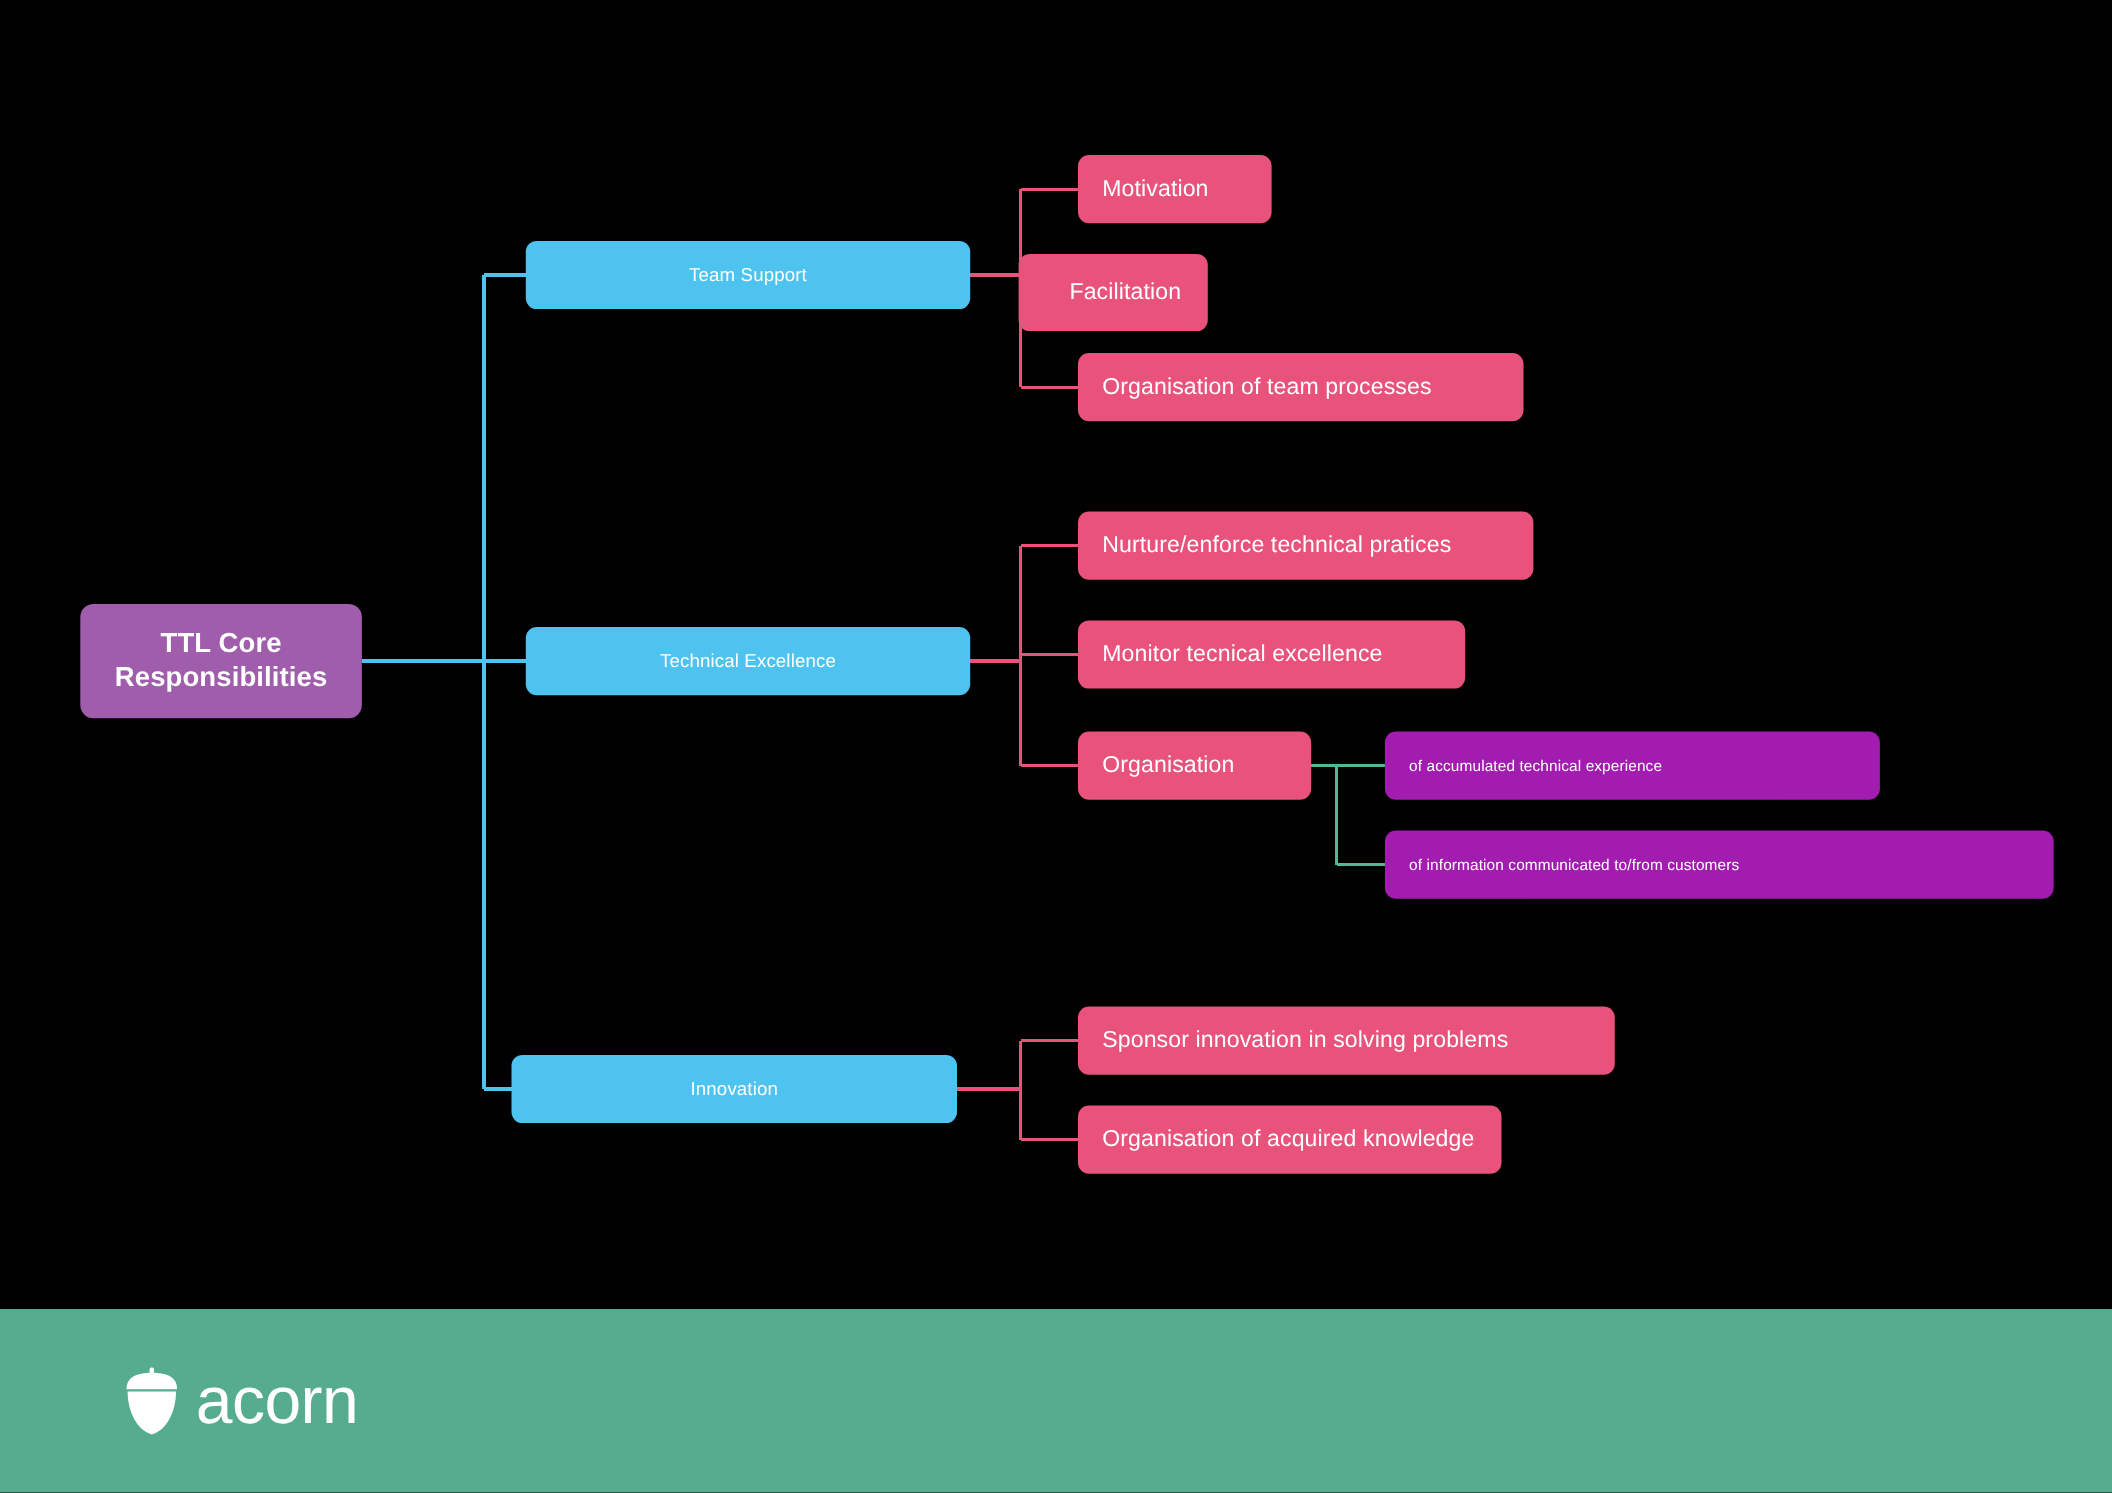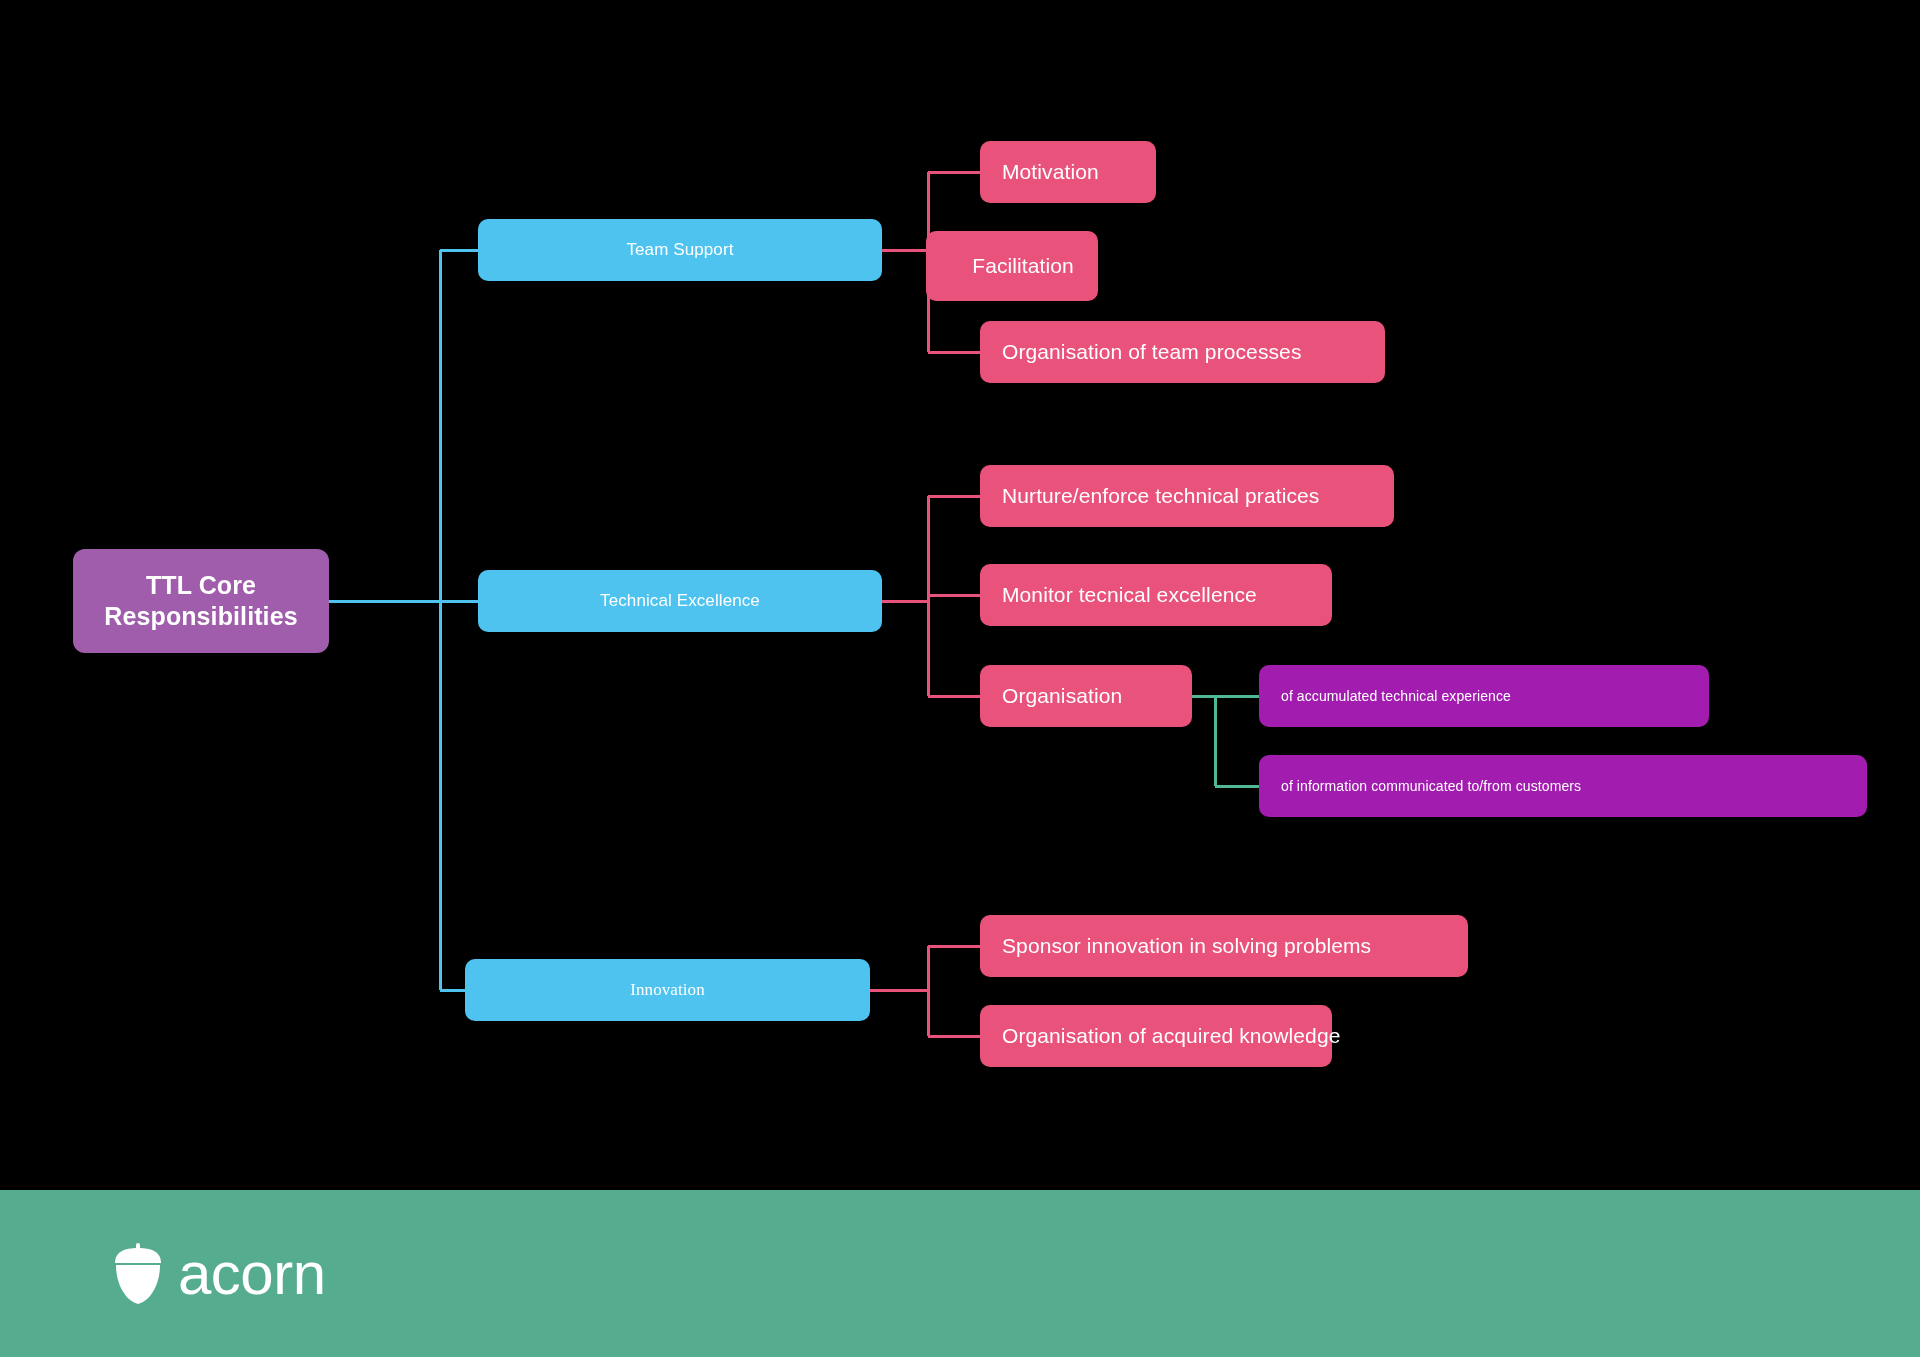--- a/index.html
+++ b/index.html
@@ -196,29 +196,29 @@
     </div>
 
     <div class="node subleaf" style="left:1259px; top:665px; width:450px; height:62px;">
       <span>of accumulated technical experience</span>
     </div>
 
     <div class="node subleaf" style="left:1259px; top:755px; width:608px; height:62px;">
       <span>of information communicated to/from customers</span>
     </div>
 
-    <div class="node branch" style="left:465px; top:959px; width:405px; height:62px;font-family:Liberation Serif, serif;">
+    <div class="node branch" style="left:465px; top:959px; width:405px; height:62px;">
       <span>Innovation</span>
     </div>
 
     <div class="node leaf" style="left:980px; top:915px; width:488px; height:62px;">
       <span>Sponsor innovation in solving problems</span>
     </div>
 
-    <div class="node leaf" style="left:980px; top:1005px; width:352px; height:62px;">
+    <div class="node leaf" style="left:980px; top:1005px; width:385px; height:62px;">
       <span>Organisation of acquired knowledge</span>
     </div>
 
   </div>
 
   <div id="footer">
     <div id="logo">
       <svg width="52" height="62" viewBox="0 0 52 62">
 
         <rect x="24" y="0" width="4" height="9" rx="2" fill="#ffffff"></rect>

